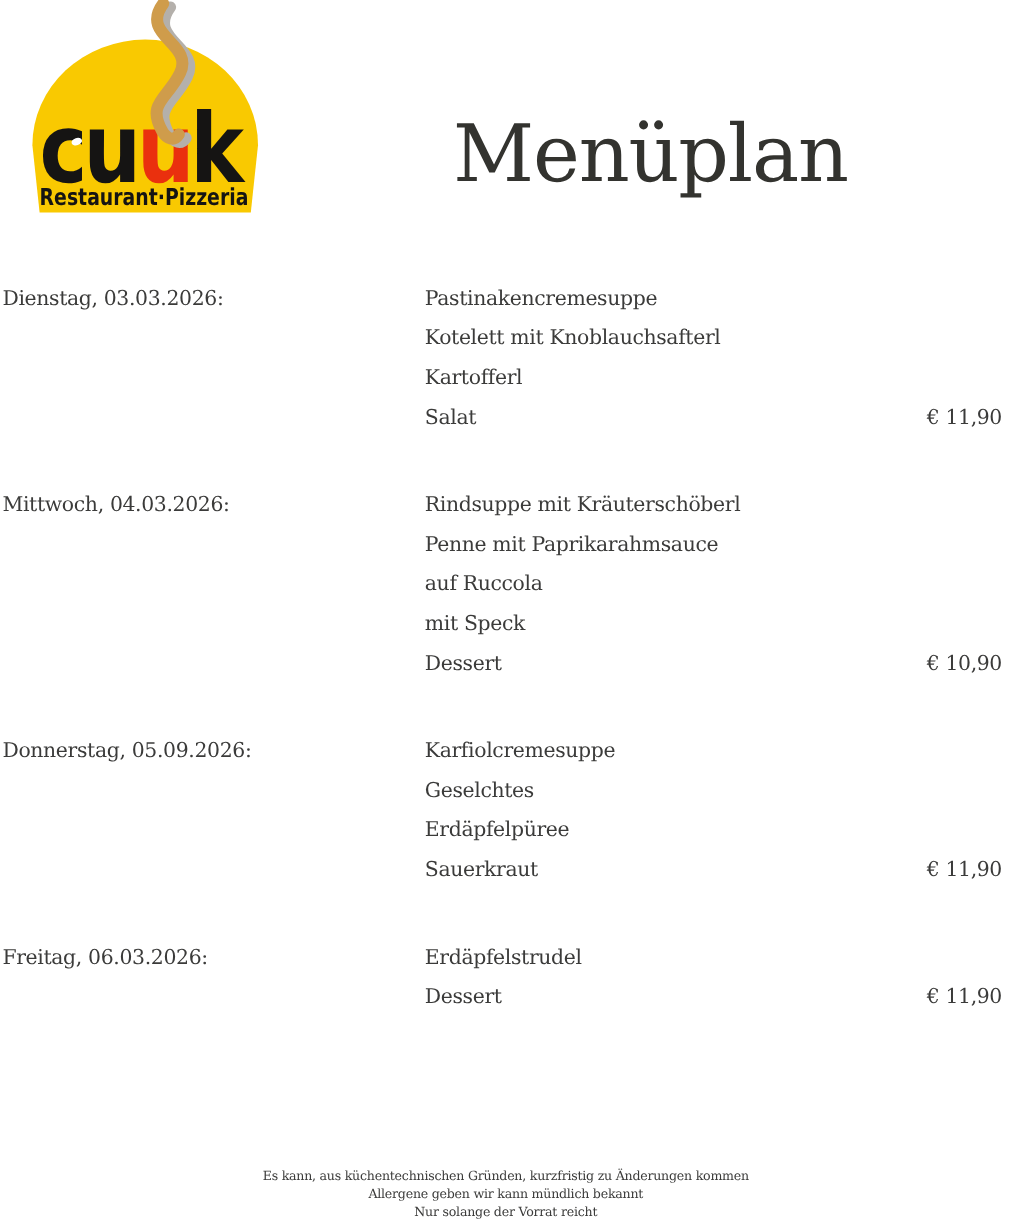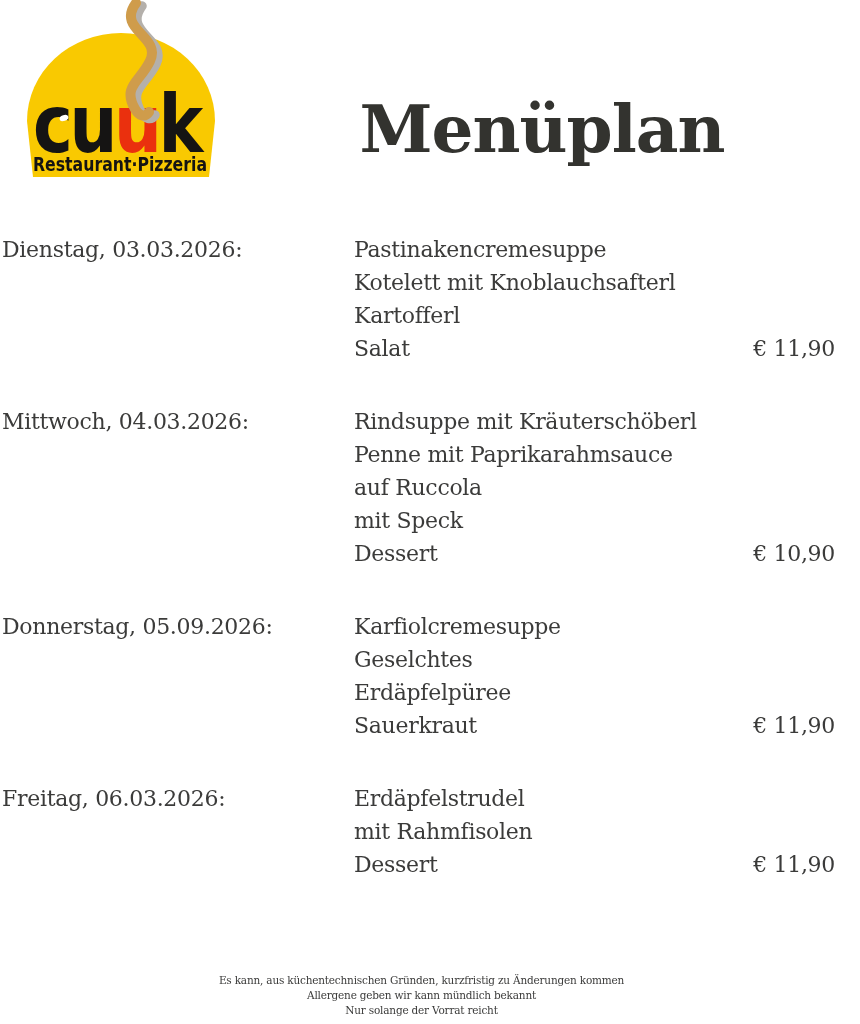--- a/index.html
+++ b/index.html
@@ -23,31 +23,31 @@
   }
   .title-wrap{
     flex:1 1 auto;
     text-align:center;
   }
   .page-title{
     margin:0;
     padding-top:96px;
     font-size:66px;
     line-height:66px;
-    font-weight:bold;
+    font-weight:normal;
     letter-spacing:-1px;
     color:#33332f;
   }
   .menu{
     margin:47px 25px 0 2px;
   }
   .menu-row{
     display:flex;
     align-items:flex-start;
-    font-size:22px;
+    font-size:17px;
     line-height:33px;
     letter-spacing:-0.3px;
     margin-bottom:40px;
     color:#3b3b3a;
   }
   .day{
     flex:0 0 352px;
     white-space:nowrap;
   }
   .dishes{
@@ -129,21 +129,20 @@
           <div class="dish-line">Erdäpfelpüree</div>
           <div class="dish-line">Sauerkraut</div>
         </div>
       <div class="price">€ 11,90</div>
     </section>
 
     <section class="menu-row">
       <div class="day">Freitag, 06.03.2026:</div>
       <div class="dishes">
           <div class="dish-line">Erdäpfelstrudel</div>
-          <div class="dish-line">mit Rahmfisolen</div>
           <div class="dish-line">Dessert</div>
         </div>
       <div class="price">€ 11,90</div>
     </section>
   </main>
 
   <footer class="footer">
     <div>Es kann, aus küchentechnischen Gründen, kurzfristig zu Änderungen kommen</div>
     <div>Allergene geben wir kann mündlich bekannt</div>
     <div>Nur solange der Vorrat reicht</div>

